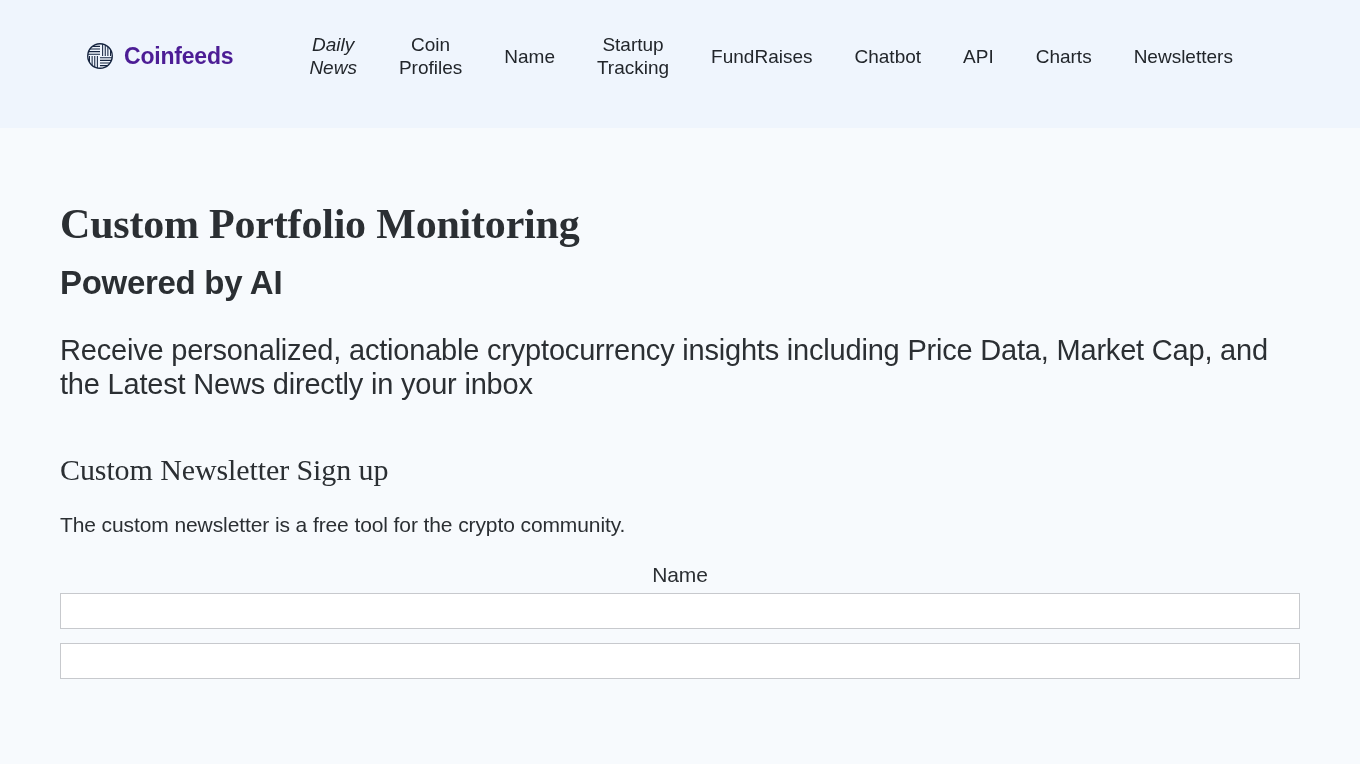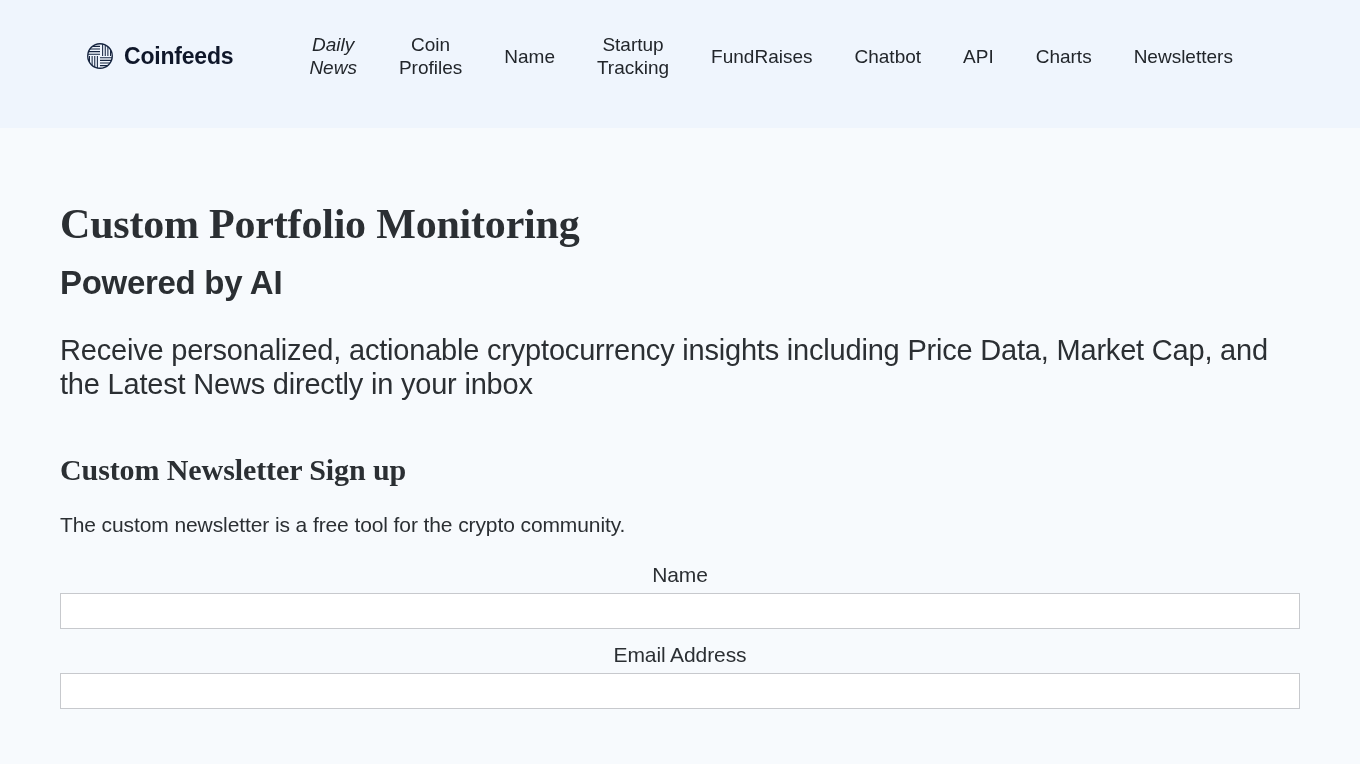--- a/index.html
+++ b/index.html
@@ -33,21 +33,21 @@
   }
   .brand-mark {
     width: 28px;
     height: 28px;
     flex: 0 0 28px;
     display: block;
   }
   .brand-name {
     font-size: 23px;
     font-weight: bold;
-    color: #0f172a;
+    color: #4c1d95;
     letter-spacing: -0.2px;
     line-height: 1;
   }
 
   .main-nav {
     display: flex;
     align-items: center;
     margin-left: 72px;
     margin-top: -16px;
     flex: 1;
@@ -93,21 +93,21 @@
     color: #2b2f33;
     margin: 32px 0 0 0;
     line-height: 1.16;
     letter-spacing: -0.2px;
     max-width: 1240px;
   }
 
   .section-title {
     font-family: "Liberation Serif", serif;
     font-size: 30px;
-    font-weight: bold;
+    font-weight: normal;
     color: #2b2f33;
     margin: 52px 0 0 0;
     letter-spacing: -0.1px;
   }
   .section-text {
     font-size: 21px;
     color: #2b2f33;
     margin: 26px 0 0 0;
     letter-spacing: -0.1px;
   }
@@ -205,18 +205,17 @@
 
   <h3 class="section-title">Custom Newsletter Sign up</h3>
   <p class="section-text">The custom newsletter is a free tool for the crypto community.</p>
 
 
   <form class="signup-form">
 
     <label class="field-label" for="name-input">Name</label>
     <input class="text-field" id="name-input" type="text" value="" style="">
 
-    <label class="field-label" for="email-input">Email Address</label>
     <input class="text-field" id="email-input" type="text" value="" style="">
 
   </form>
 
 </main>
 
 </body></html>

